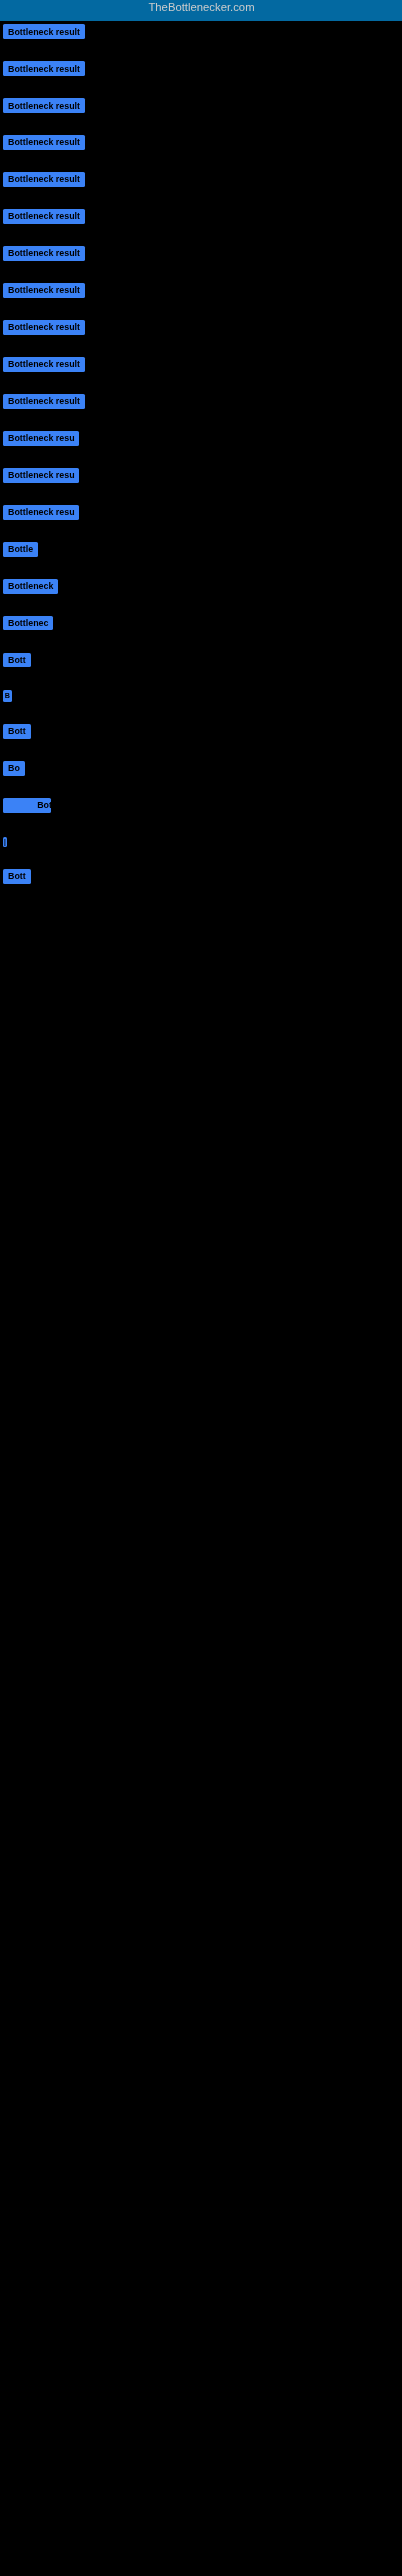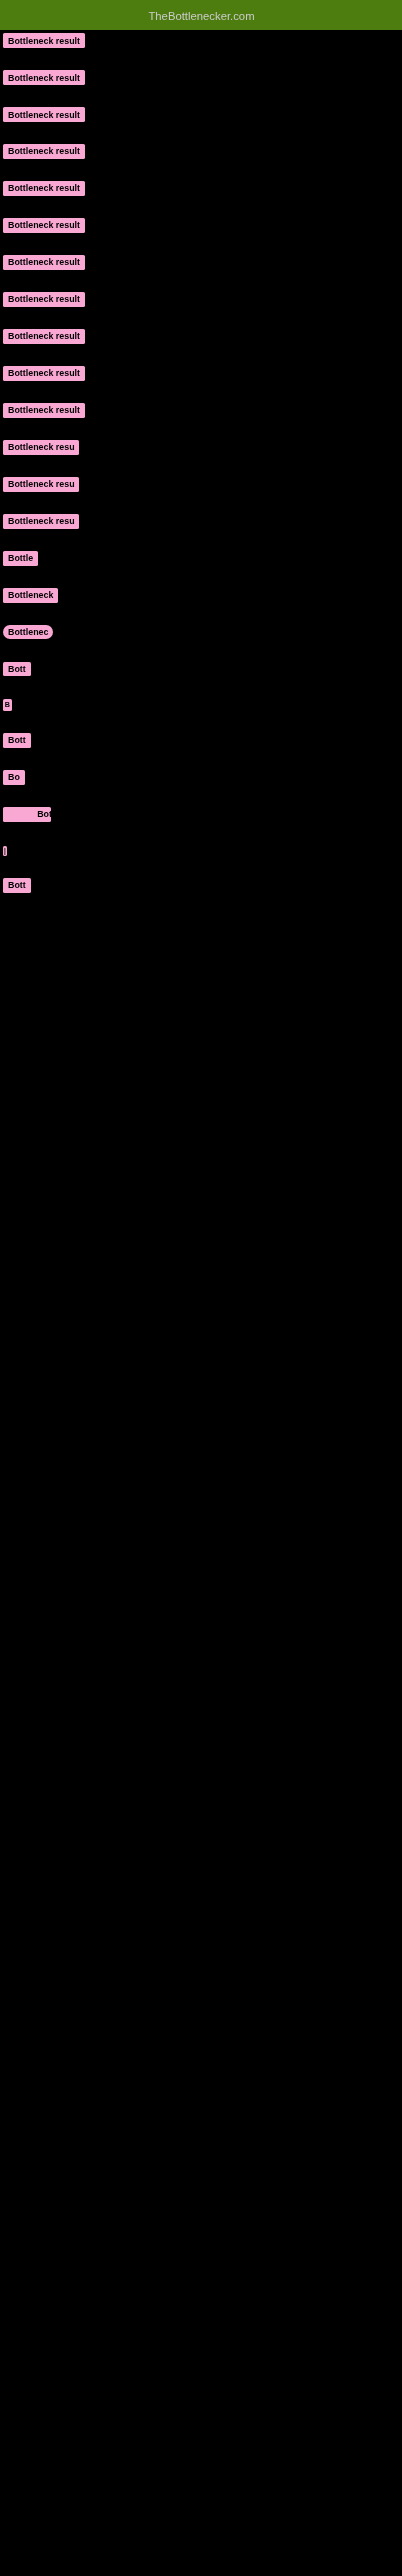--- a/index.html
+++ b/index.html
@@ -13,32 +13,32 @@
       min-height: 2576px;
       background-color: #000000;
       font-family: Arial, sans-serif;
       position: relative;
     }
 
     .site-title {
       text-align: center;
       color: #cccccc;
       font-size: 11.3px;
-      padding: 10px 0 8px 0;
-      background-color: #4d7c0f;
+      padding: 1px 0 8px 0;
+      background-color: #0369a1;
     }
 
     .bottleneck-item {
       margin-bottom: 0;
       padding: 3.2px 0 16px 0;
     }
 
     .bottleneck-badge {
       display: inline-block;
-      background-color: #f9a8d4;
+      background-color: #3b82f6;
       color: #000000;
       font-size: 8.9px;
       font-weight: bold;
       padding: 2.4px 4.8px;
       border-radius: 1.6px;
       white-space: nowrap;
       overflow: hidden;
     }
 
     .items-container {
@@ -55,21 +55,21 @@
     .item-6 .bottleneck-badge { max-width: 89px; }
     .item-7 .bottleneck-badge { max-width: 89px; }
     .item-8 .bottleneck-badge { max-width: 89px; }
     .item-9 .bottleneck-badge { max-width: 89px; }
     .item-10 .bottleneck-badge { max-width: 89px; }
     .item-11 .bottleneck-badge { max-width: 85px; }
     .item-12 .bottleneck-badge { max-width: 81px; }
     .item-13 .bottleneck-badge { max-width: 76px; }
     .item-14 .bottleneck-badge { max-width: 64px; }
     .item-15 .bottleneck-badge { max-width: 48px; }
-    .item-16 .bottleneck-badge { max-width: 60px; border-radius: 7px; }
+    .item-16 .bottleneck-badge { max-width: 60px; }
     .item-17 .bottleneck-badge { max-width: 36px; }
     .item-18 .bottleneck-badge { max-width: 12px; font-size: 7.2px; padding: 1.6px 1.6px; }
     .item-19 .bottleneck-badge { max-width: 36px; }
     .item-20 .bottleneck-badge { max-width: 28px; text-align: center; }
     .item-21 .bottleneck-badge { max-width: 48px; padding-left: 34px; }
     .item-22 .bottleneck-badge { max-width: 6.4px; font-size: 6.4px; padding: 1.6px 0.8px; }
     .item-23 .bottleneck-badge { max-width: 36px; }
   </style>
 </head>
 <body>

